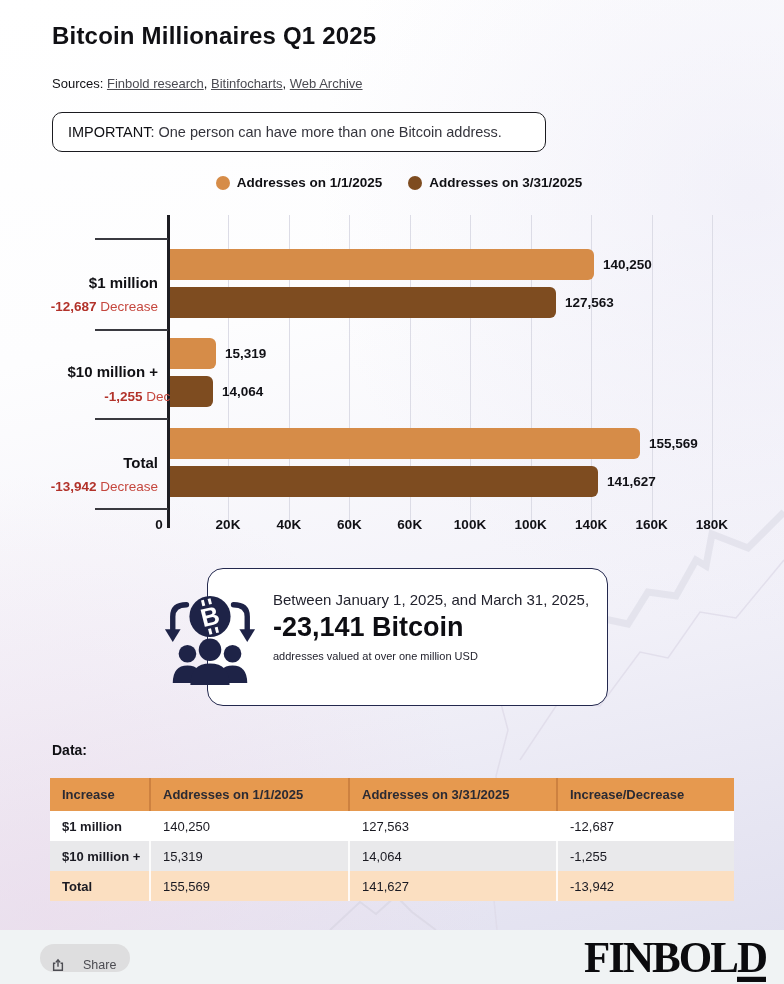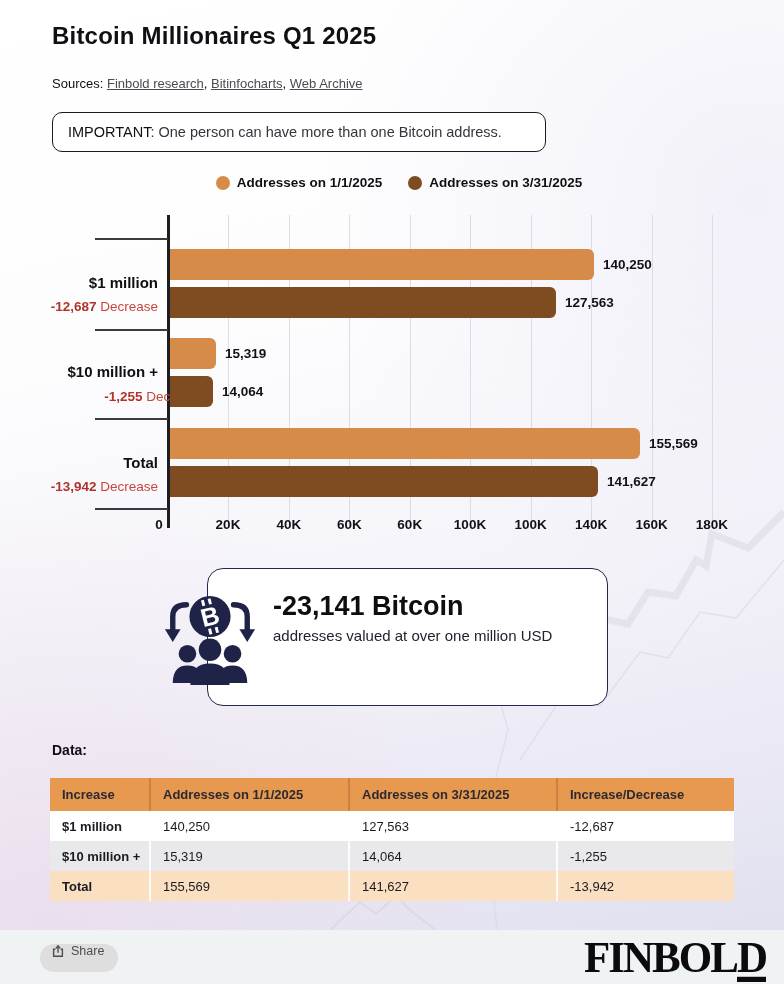--- a/index.html
+++ b/index.html
@@ -43,36 +43,36 @@
   .bar-value { position:absolute; font-size:13.5px; font-weight:700; color:#111116; line-height:31px; }
   .tick { position:absolute; top:305px; width:60px; margin-left:-30px; text-align:center;
           font-size:13.5px; font-weight:700; color:#111116; }
 
   .callout { position:absolute; left:207px; top:568px; width:401px; height:138px;
              background:#fff; border:1.6px solid #23284e; border-radius:16px; }
   .callout-icon { position:absolute; left:-48px; top:22px; width:100px; height:98px; }
   .callout-text { position:absolute; left:65px; top:20px; width:325px; color:#23232e; }
   .callout-line1 { font-size:15px; line-height:21px; }
   .callout-big { font-size:27px; font-weight:700; color:#0d0d12; line-height:33px; margin:1px 0 2px; }
-  .callout-line2 { font-size:15px; line-height:21px; }
+  .callout-line2 { font-size:11px; line-height:21px; }
   .callout-line3 { font-size:15px; line-height:27px; }
 
   .data-label { position:absolute; left:52px; top:742px; font-size:14px; font-weight:700; color:#101014; }
 
   table.data { position:absolute; left:50px; top:778px; width:684px; border-collapse:collapse; table-layout:fixed; }
   table.data th { background:#e6994f; height:33px; text-align:left; padding-left:12px;
                   font-size:13px; font-weight:700; color:#2a2a33; }
   table.data th + th { border-left:2.5px solid #cd8140; }
   table.data td { height:30px; padding-left:12px; font-size:13px; color:#1a1a22; }
   table.data td + td { border-left:2px solid rgba(255,255,255,.85); }
   table.data td:first-child { font-weight:700; }
 
   .footer { position:absolute; left:0; top:930px; width:784px; height:54px; background:#f0f3f4; }
   .share-btn { position:absolute; left:40px; top:14px; height:28px; padding:0 14px 0 11px;
-               display:flex; align-items:flex-start; gap:6px; background:#dededf; border:none;
+               display:flex; align-items:flex-end; gap:18px; background:#dededf; border:none;
                border-radius:14px; font-family:inherit; font-size:12.5px; color:#4c4c52; cursor:pointer; }
   .brand { position:absolute; right:18px; top:2px; font-family:"Liberation Serif","DejaVu Serif",serif;
            font-weight:700; font-size:43px; letter-spacing:-2px; color:#0b0b0e;
            transform:scaleY(1.04); }
   .brand .dl { display:inline-block; border-bottom:5px solid #0b0b0e; line-height:.86; }
 </style>
 </head>
 <body>
 
 <div class="page">
@@ -168,20 +168,21 @@
       </g>
       <g transform="rotate(-14 50 26)" fill="#ffffff" stroke="none">
         <text x="50" y="35" text-anchor="middle" font-size="26" font-weight="bold" font-family="Liberation Sans, sans-serif">B</text>
         <rect x="45" y="8" width="3" height="6"></rect>
           <rect x="52" y="8" width="3" height="6"></rect>
         <rect x="45" y="38" width="3" height="6"></rect>
           <rect x="52" y="38" width="3" height="6"></rect>
       </g>
     </svg>
     <div class="callout-text">
+      <div class="callout-line1">Between January 1, 2025, and March 31, 2025,</div>
       <div class="callout-big">-23,141 Bitcoin</div>
       <div class="callout-line2">addresses valued at over one million USD</div>
     </div>
   </div>
 
   <div class="data-label">Data:</div>
 
   <table class="data" id="data-table">
       <colgroup>
         <col style="width: 100px;">

